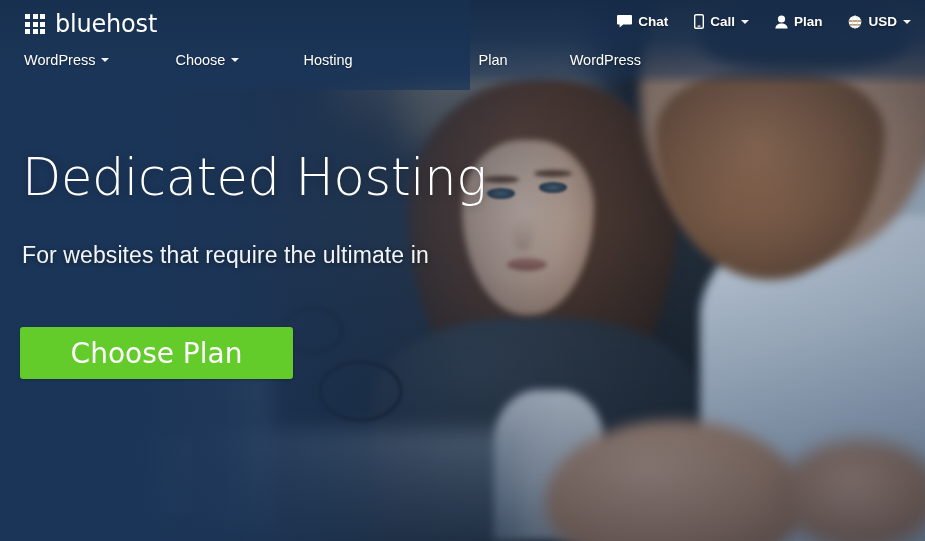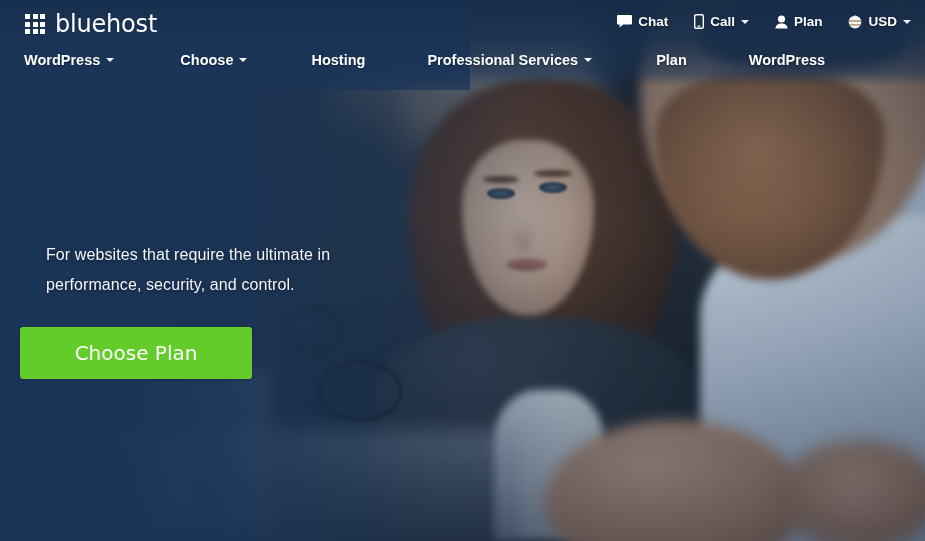--- a/index.html
+++ b/index.html
@@ -253,21 +253,21 @@
     cursor:pointer; white-space:nowrap;
     text-shadow:0 1px 2px rgba(0,0,0,.45);
   }
   .util-ico { display:flex; align-items:center; }
 
   .mainnav {
     position:absolute; left:24px; top:52px;
     display:flex; align-items:center;
   }
   .nav-item {
-    color:#ffffff; font-size:14.5px; font-weight:700;
+    color:#ffffff; font-size:14.5px; font-weight:400;
     cursor:pointer; white-space:nowrap;
     display:flex; align-items:center; gap:6px;
     text-shadow:0 1px 2px rgba(0,0,0,.4);
   }
   .nav-sp-1 { width:66px; } .nav-sp-2 { width:64px; }
   .nav-sp-3 { width:62px; } .nav-sp-4 { width:64px; }
   .nav-sp-5 { width:62px; }
 
   .caret {
     width:0; height:0;
@@ -285,35 +285,34 @@
     color:#ffffff;
     font-family:"DejaVu Sans", sans-serif;
     font-size:51px; font-weight:300;
     letter-spacing:-.3px; line-height:1.1;
     white-space:nowrap;
     text-shadow:0 1px 8px rgba(0,0,0,.30);
   }
   .hero-sub {
     position:absolute; left:22px; top:240px;
     color:#f2f5f8;
-    font-size:16px; font-weight:400;
+    font-size:23px; font-weight:400;
     line-height:30px; letter-spacing:.1px;
     text-shadow:0 1px 5px rgba(0,0,0,.45);
-    margin-left:24px;
   }
   .hero-sub div { white-space:nowrap; }
 
   .cta {
     position:absolute; left:20px; top:327px;
-    width:232px; height:52px;
+    width:273px; height:52px;
     background:#63cb2a;
     border:none; border-radius:3px;
     color:#ffffff;
     font-family:"DejaVu Sans", sans-serif;
-    font-size:20px; font-weight:400;
+    font-size:28px; font-weight:400;
     cursor:pointer;
     display:flex; align-items:center; justify-content:center;
     box-shadow:0 1px 3px rgba(0,0,0,.22);
   }
 </style>
 </head>
 <body>
 
 <div class="page">
 
@@ -428,41 +427,37 @@
         <span>Choose</span>
         <span class="caret"></span>
       </div>
       <span class="nav-sp-2"></span>
 
       <div class="nav-item">
         <span>Hosting</span>
       </div>
       <span class="nav-sp-3"></span>
 
-      <div class="nav-item">
-        <span>Professional Services</span>
-        <span class="caret"></span>
-      </div>
       <span class="nav-sp-4"></span>
 
       <div class="nav-item">
         <span>Plan</span>
       </div>
       <span class="nav-sp-5"></span>
 
       <div class="nav-item">
         <span>WordPress</span>
       </div>
 
     </div>
   </div>
 
   <div class="hero">
+    <div class="hero-title">Dedicated Hosting</div>
 
     <div class="hero-sub">
       <div>For websites that require the ultimate in</div>
-      <div>performance, security, and control.</div>
     </div>
 
     <button class="cta">Choose Plan</button>
   </div>
 
 </div>
 
 </body></html>

